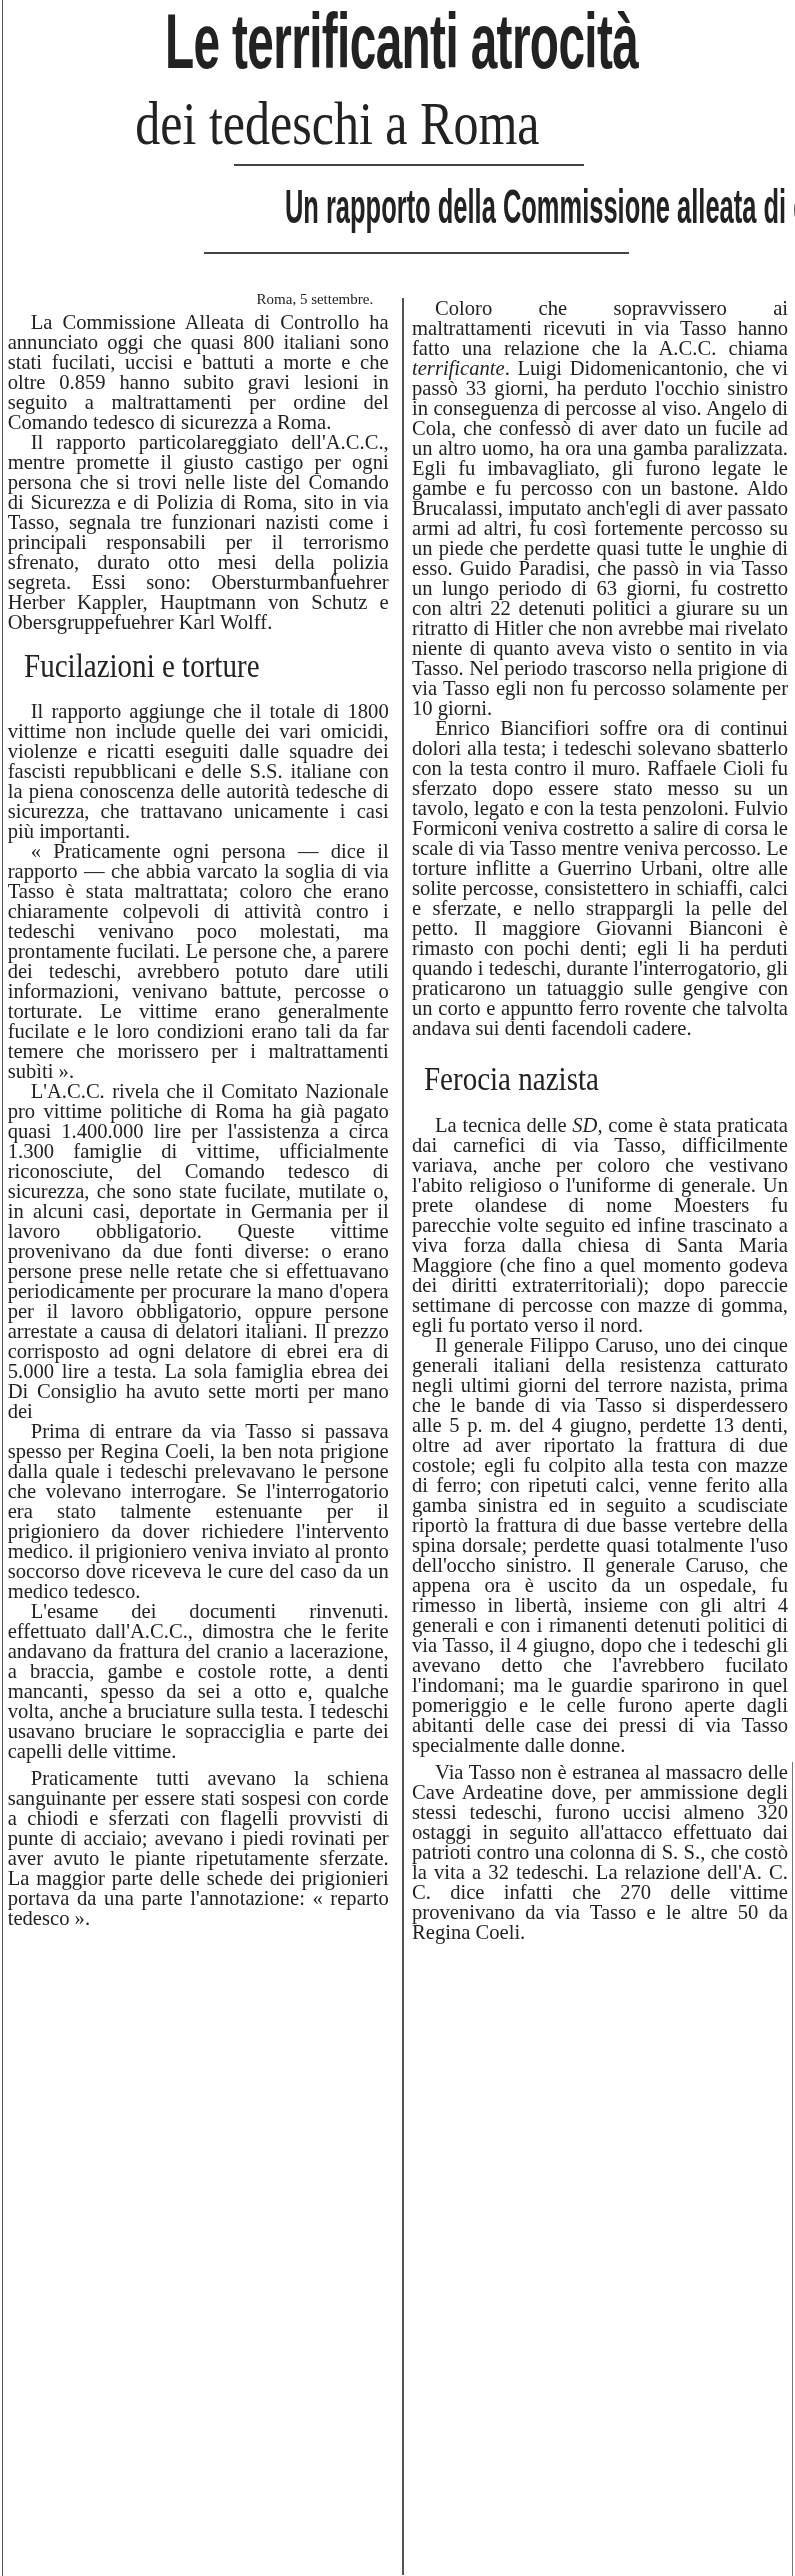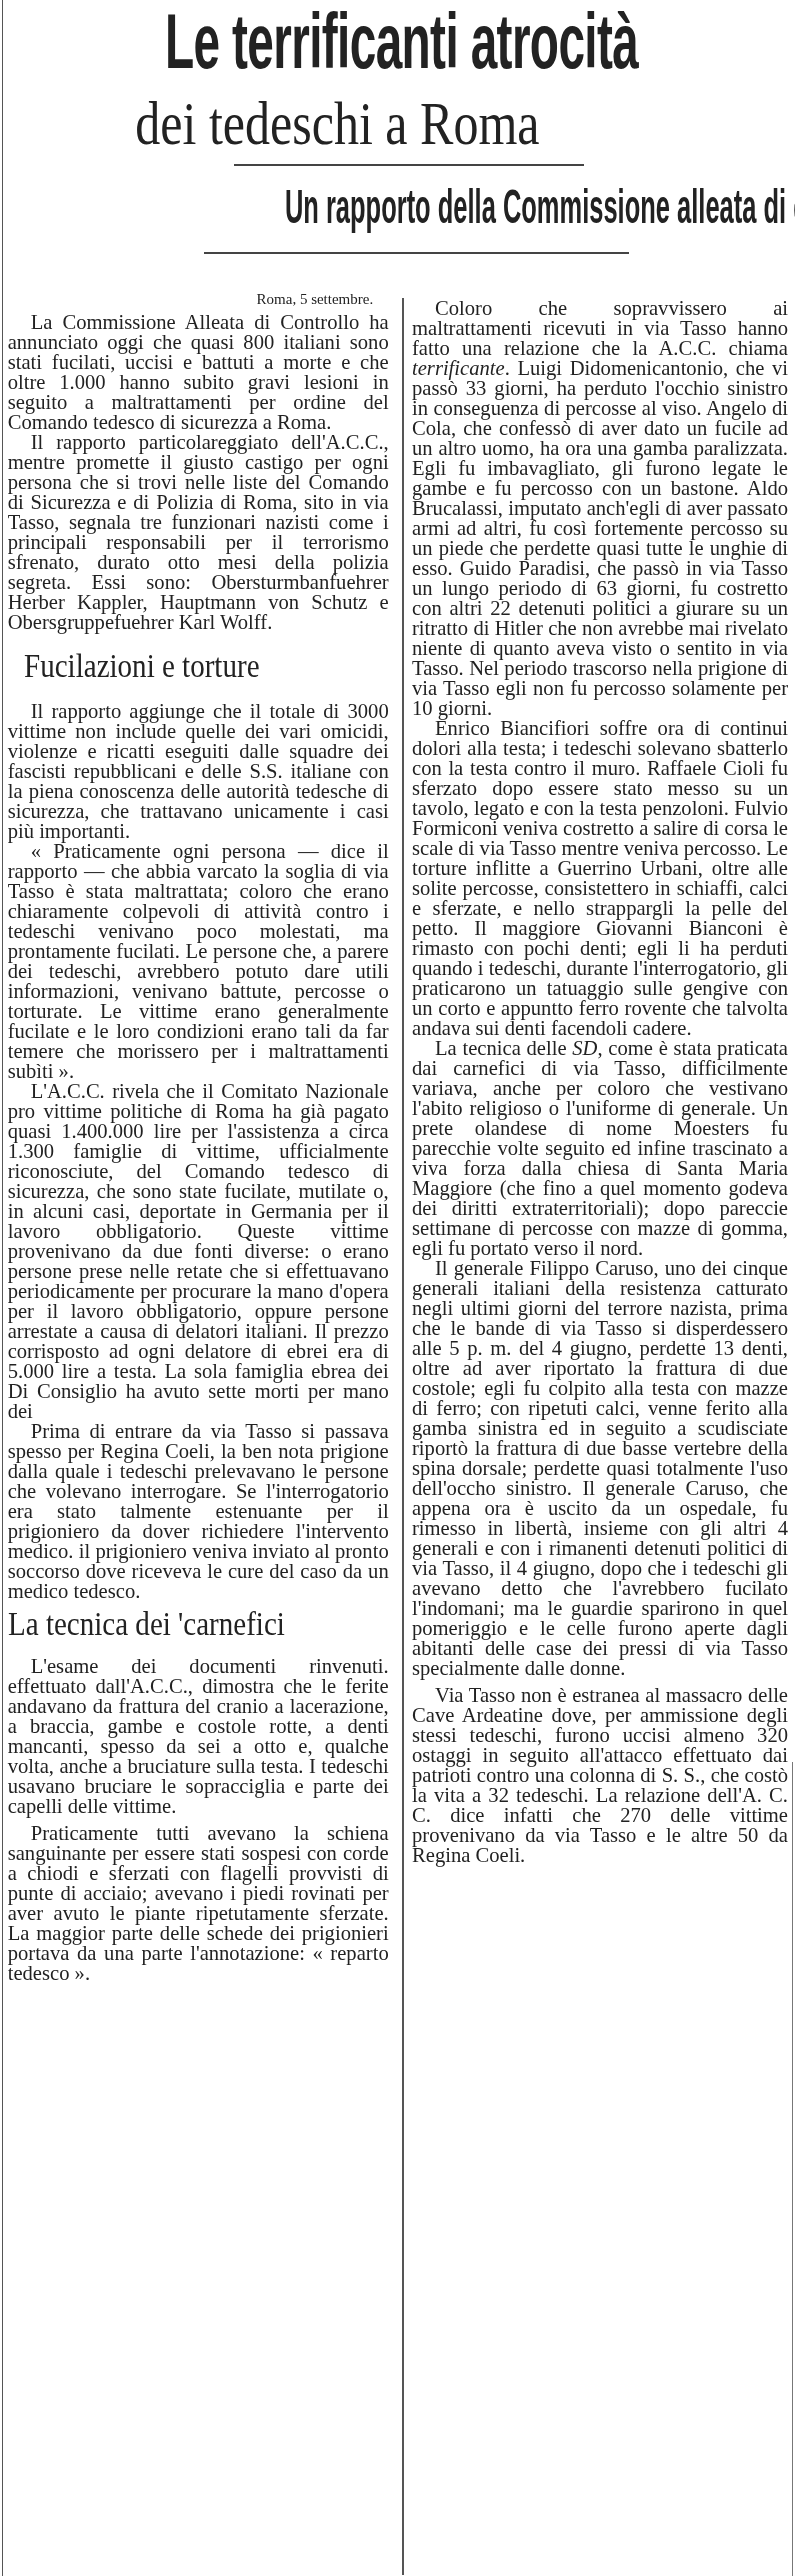--- a/index.html
+++ b/index.html
@@ -67,40 +67,40 @@
 <div class="left-rule"></div>
 
 <div class="headline">Le terrificanti atrocità</div>
 <div class="subhead"><span>dei tedeschi a Roma</span></div>
 <div class="divider-1"></div>
 <div class="kicker"><span>Un rapporto della Commissione alleata di controllo</span></div>
 <div class="divider-2"></div>
 
 <div class="col col-left">
   <p class="dateline">Roma, 5 settembre.</p>
-  <p class="para">La Commissione Alleata di Controllo ha annunciato oggi che quasi 800 italiani sono stati fucilati, uccisi e battuti a morte e che oltre 1.000 hanno subito gravi lesioni in seguito a maltrattamenti per ordine del Comando tedesco di sicurezza a Roma.</p>
+  <p class="para">La Commissione Alleata di Controllo ha annunciato oggi che quasi 800 italiani sono stati fucilati, uccisi e battuti a morte e che oltre 0.859 hanno subito gravi lesioni in seguito a maltrattamenti per ordine del Comando tedesco di sicurezza a Roma.</p>
   <p class="para">Il rapporto particolareggiato dell'A.C.C., mentre promette il giusto castigo per ogni persona che si trovi nelle liste del Comando di Sicurezza e di Polizia di Roma, sito in via Tasso, segnala tre funzionari nazisti come i principali responsabili per il terrorismo sfrenato, durato otto mesi della polizia segreta. Essi sono: Obersturmbanfuehrer Herber Kappler, Hauptmann von Schutz e Obersgruppefuehrer Karl Wolff.</p>
 
   <div class="section-head"><span>Fucilazioni e torture</span></div>
-  <p class="para">Il rapporto aggiunge che il totale di 3000 vittime non include quelle dei vari omicidi, violenze e ricatti eseguiti dalle squadre dei fascisti repubblicani e delle S.S. italiane con la piena conoscenza delle autorità tedesche di sicurezza, che trattavano unicamente i casi più importanti.</p>
+  <p class="para">Il rapporto aggiunge che il totale di 1800 vittime non include quelle dei vari omicidi, violenze e ricatti eseguiti dalle squadre dei fascisti repubblicani e delle S.S. italiane con la piena conoscenza delle autorità tedesche di sicurezza, che trattavano unicamente i casi più importanti.</p>
   <p class="para">« Praticamente ogni persona — dice il rapporto — che abbia varcato la soglia di via Tasso è stata maltrattata; coloro che erano chiaramente colpevoli di attività contro i tedeschi venivano poco molestati, ma prontamente fucilati. Le persone che, a parere dei tedeschi, avrebbero potuto dare utili informazioni, venivano battute, percosse o torturate. Le vittime erano generalmente fucilate e le loro condizioni erano tali da far temere che morissero per i maltrattamenti subìti ».</p>
   <p class="para">L'A.C.C. rivela che il Comitato Nazionale pro vittime politiche di Roma ha già pagato quasi 1.400.000 lire per l'assistenza a circa 1.300 famiglie di vittime, ufficialmente riconosciute, del Comando tedesco di sicurezza, che sono state fucilate, mutilate o, in alcuni casi, deportate in Germania per il lavoro obbligatorio. Queste vittime provenivano da due fonti diverse: o erano persone prese nelle retate che si effettuavano periodicamente per procurare la mano d'opera per il lavoro obbligatorio, oppure persone arrestate a causa di delatori italiani. Il prezzo corrisposto ad ogni delatore di ebrei era di 5.000 lire a testa. La sola famiglia ebrea dei Di Consiglio ha avuto sette morti per mano dei</p>
   <p class="para">Prima di entrare da via Tasso si passava spesso per Regina Coeli, la ben nota prigione dalla quale i tedeschi prelevavano le persone che volevano interrogare. Se l'interrogatorio era stato talmente estenuante per il prigioniero da dover richiedere l'intervento medico. il prigioniero veniva inviato al pronto soccorso dove riceveva le cure del caso da un medico tedesco.</p>
 
-  <div class="section-head" style="text-align:left;margin:3.1px 0 11.3px 0;"><span style="transform-origin:left center;">La tecnica dei 'carnefici</span></div>
   <p class="para">L'esame dei documenti rinvenuti. effettuato dall'A.C.C., dimostra che le ferite andavano da frattura del cranio a lacerazione, a braccia, gambe e costole rotte, a denti mancanti, spesso da sei a otto e, qualche volta, anche a bruciature sulla testa. I tedeschi usavano bruciare le sopracciglia e parte dei capelli delle vittime.</p>
   <div class="spacer" style="height:7.2px"></div>
   <p class="para">Praticamente tutti avevano la schiena sanguinante per essere stati sospesi con corde a chiodi e sferzati con flagelli provvisti di punte di acciaio; avevano i piedi rovinati per aver avuto le piante ripetutamente sferzate. La maggior parte delle schede dei prigionieri portava da una parte l'annotazione: « reparto tedesco ».</p>
 </div>
 
 <div class="col-rule"></div>
 <div class="col-rule-right"></div>
 
 <div class="col col-right">
   <p class="para"><span>Coloro che sopravvissero ai maltrattamenti ricevuti in via Tasso hanno fatto una relazione che la A.C.C. chiama</span> <em>terrificante</em><span>. Luigi Didomenicantonio, che vi passò 33 giorni, ha perduto l'occhio sinistro in conseguenza di percosse al viso. Angelo di Cola, che confessò di aver dato un fucile ad un altro uomo, ha ora una gamba paralizzata. Egli fu imbavagliato, gli furono legate le gambe e fu percosso con un bastone. Aldo Brucalassi, imputato anch'egli di aver passato armi ad altri, fu così fortemente percosso su un piede che perdette quasi tutte le unghie di esso. Guido Paradisi, che passò in via Tasso un lungo periodo di 63 giorni, fu costretto con altri 22 detenuti politici a giurare su un ritratto di Hitler che non avrebbe mai rivelato niente di quanto aveva visto o sentito in via Tasso. Nel periodo trascorso nella prigione di via Tasso egli non fu percosso solamente per 10 giorni.</span></p>
   <p class="para">Enrico Biancifiori soffre ora di continui dolori alla testa; i tedeschi solevano sbatterlo con la testa contro il muro. Raffaele Cioli fu sferzato dopo essere stato messo su un tavolo, legato e con la testa penzoloni. Fulvio Formiconi veniva costretto a salire di corsa le scale di via Tasso mentre veniva percosso. Le torture inflitte a Guerrino Urbani, oltre alle solite percosse, consistettero in schiaffi, calci e sferzate, e nello strappargli la pelle del petto. Il maggiore Giovanni Bianconi è rimasto con pochi denti; egli li ha perduti quando i tedeschi, durante l'interrogatorio, gli praticarono un tatuaggio sulle gengive con un corto e appuntto ferro rovente che talvolta andava sui denti facendoli cadere.</p>
 
+  <div class="section-head" style="margin:20.6px 0 15.5px 0;"><span>Ferocia nazista</span></div>
   <p class="para"><span>La tecnica delle </span><em>SD</em><span>, come è stata praticata dai carnefici di via Tasso, difficilmente variava, anche per coloro che vestivano l'abito religioso o l'uniforme di generale. Un prete olandese di nome Moesters fu parecchie volte seguito ed infine trascinato a viva forza dalla chiesa di Santa Maria Maggiore (che fino a quel momento godeva dei diritti extraterritoriali); dopo pareccie settimane di percosse con mazze di gomma, egli fu portato verso il nord.</span></p>
   <p class="para">Il generale Filippo Caruso, uno dei cinque generali italiani della resistenza catturato negli ultimi giorni del terrore nazista, prima che le bande di via Tasso si disperdessero alle 5 p. m. del 4 giugno, perdette 13 denti, oltre ad aver riportato la frattura di due costole; egli fu colpito alla testa con mazze di ferro; con ripetuti calci, venne ferito alla gamba sinistra ed in seguito a scudisciate riportò la frattura di due basse vertebre della spina dorsale; perdette quasi totalmente l'uso dell'occho sinistro. Il generale Caruso, che appena ora è uscito da un ospedale, fu rimesso in libertà, insieme con gli altri 4 generali e con i rimanenti detenuti politici di via Tasso, il 4 giugno, dopo che i tedeschi gli avevano detto che l'avrebbero fucilato l'indomani; ma le guardie sparirono in quel pomeriggio e le celle furono aperte dagli abitanti delle case dei pressi di via Tasso specialmente dalle donne.</p>
   <div class="spacer" style="height:7.2px"></div>
   <p class="para">Via Tasso non è estranea al massacro delle Cave Ardeatine dove, per ammissione degli stessi tedeschi, furono uccisi almeno 320 ostaggi in seguito all'attacco effettuato dai patrioti contro una colonna di S. S., che costò la vita a 32 tedeschi. La relazione dell'A. C. C. dice infatti che 270 delle vittime provenivano da via Tasso e le altre 50 da Regina Coeli.</p>
 </div>
 
 
 </body></html>

